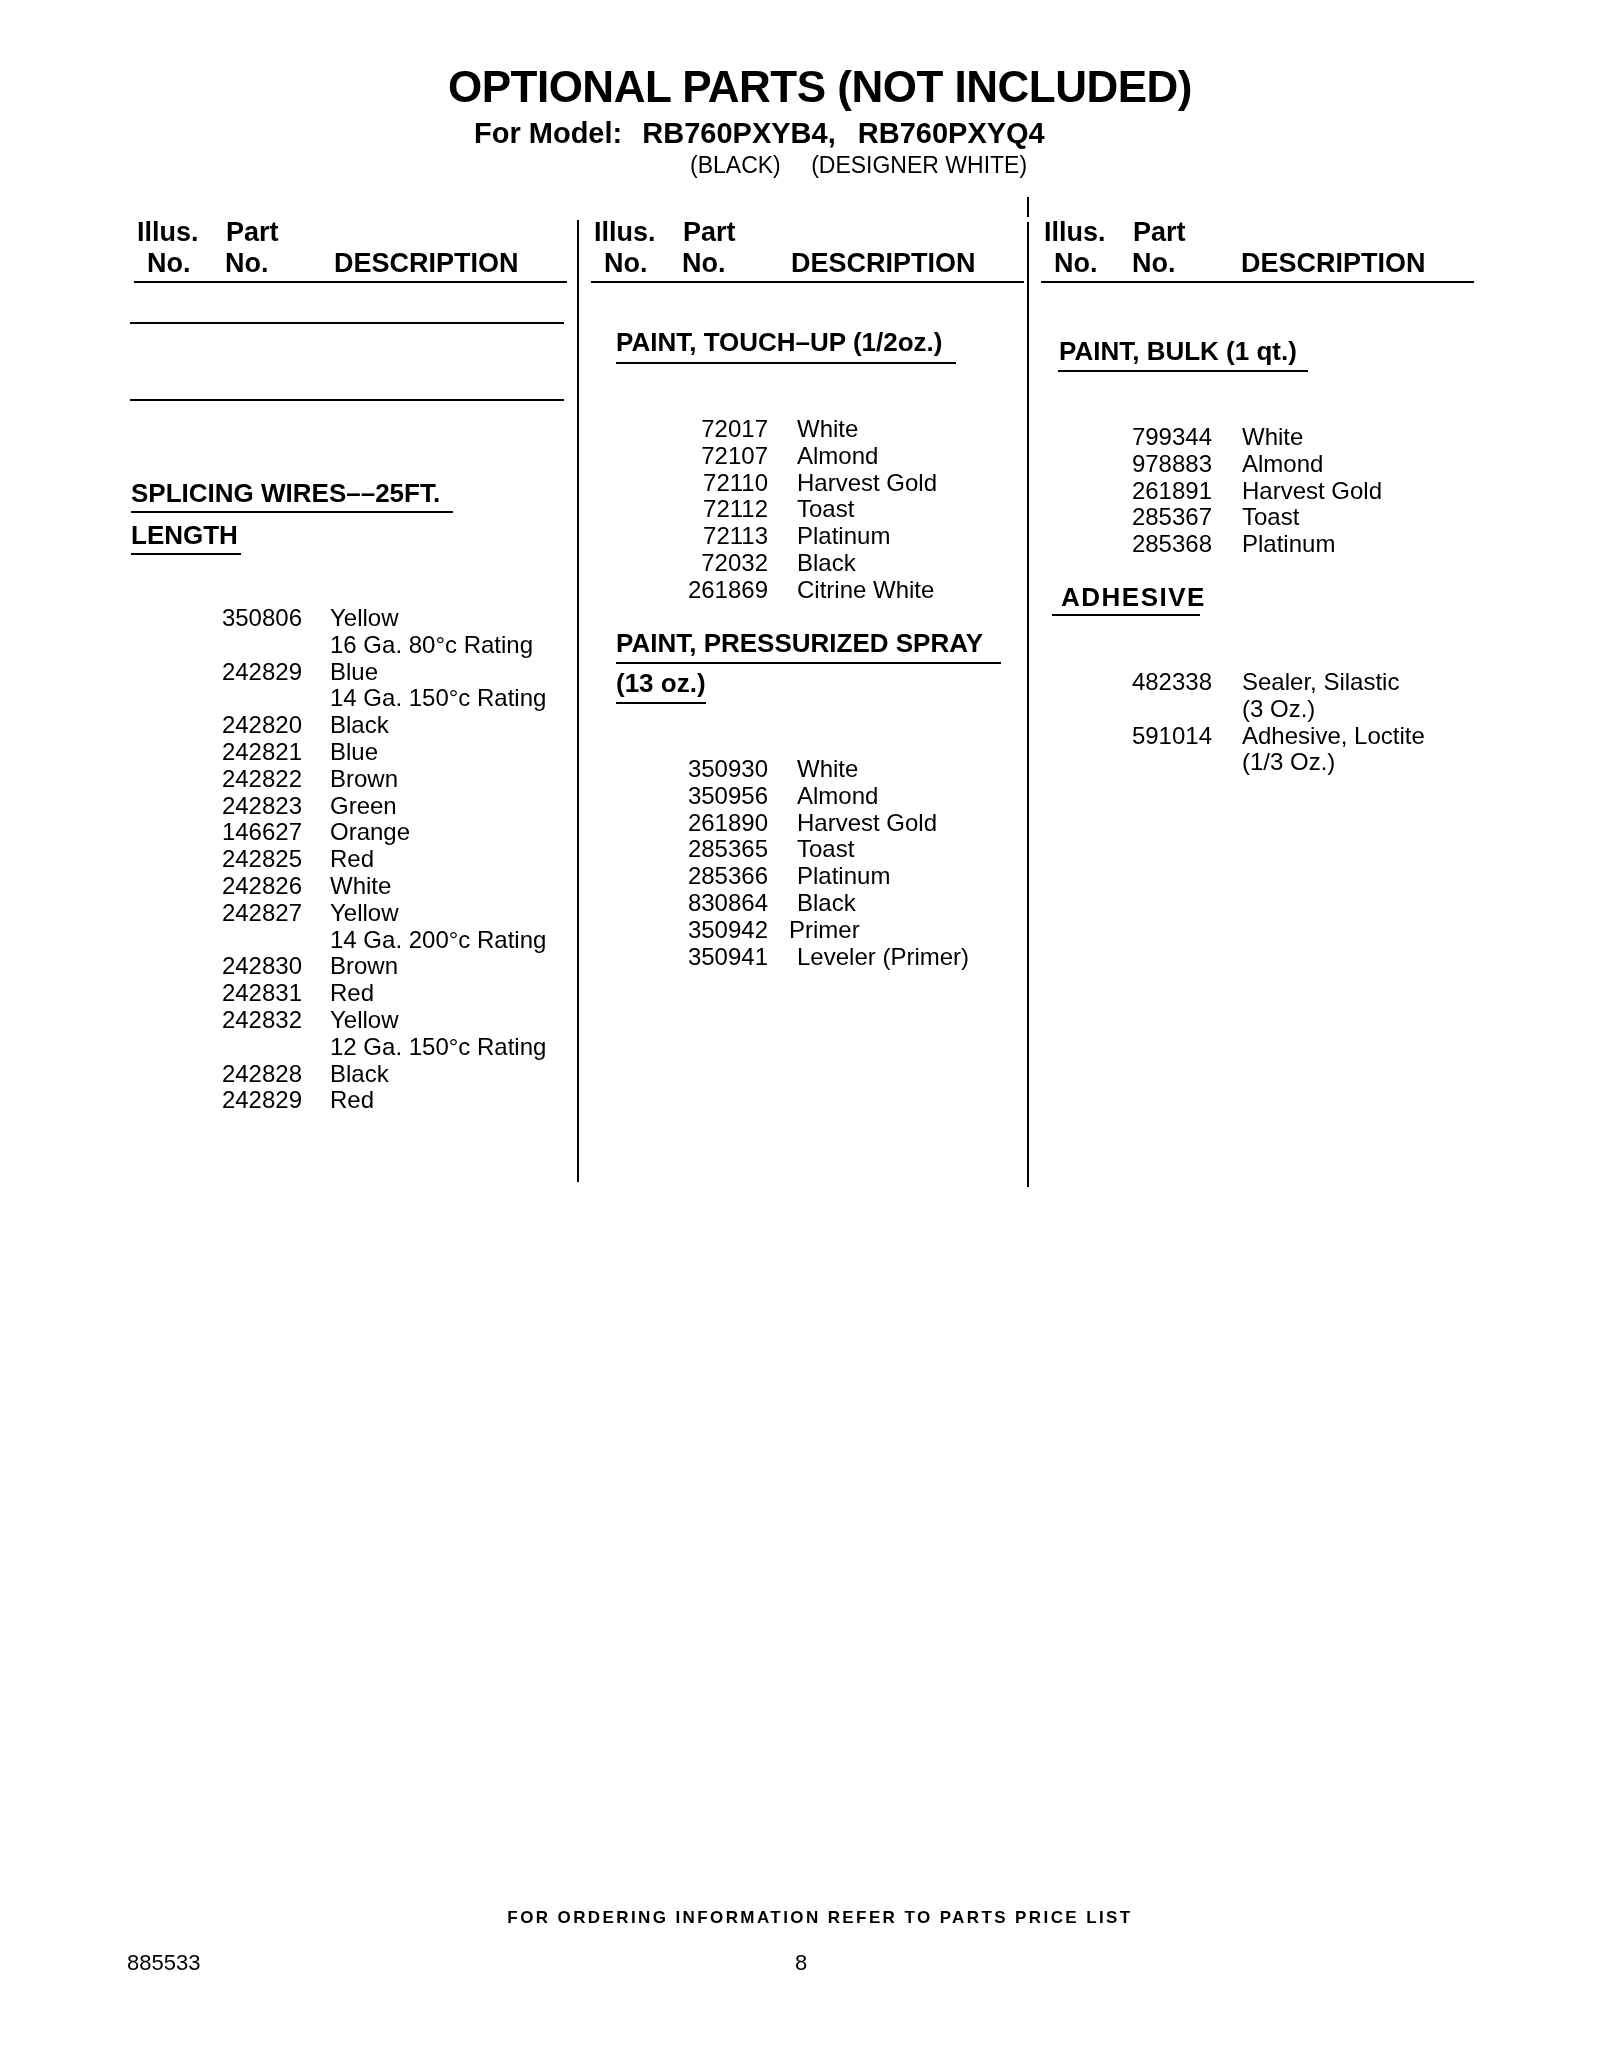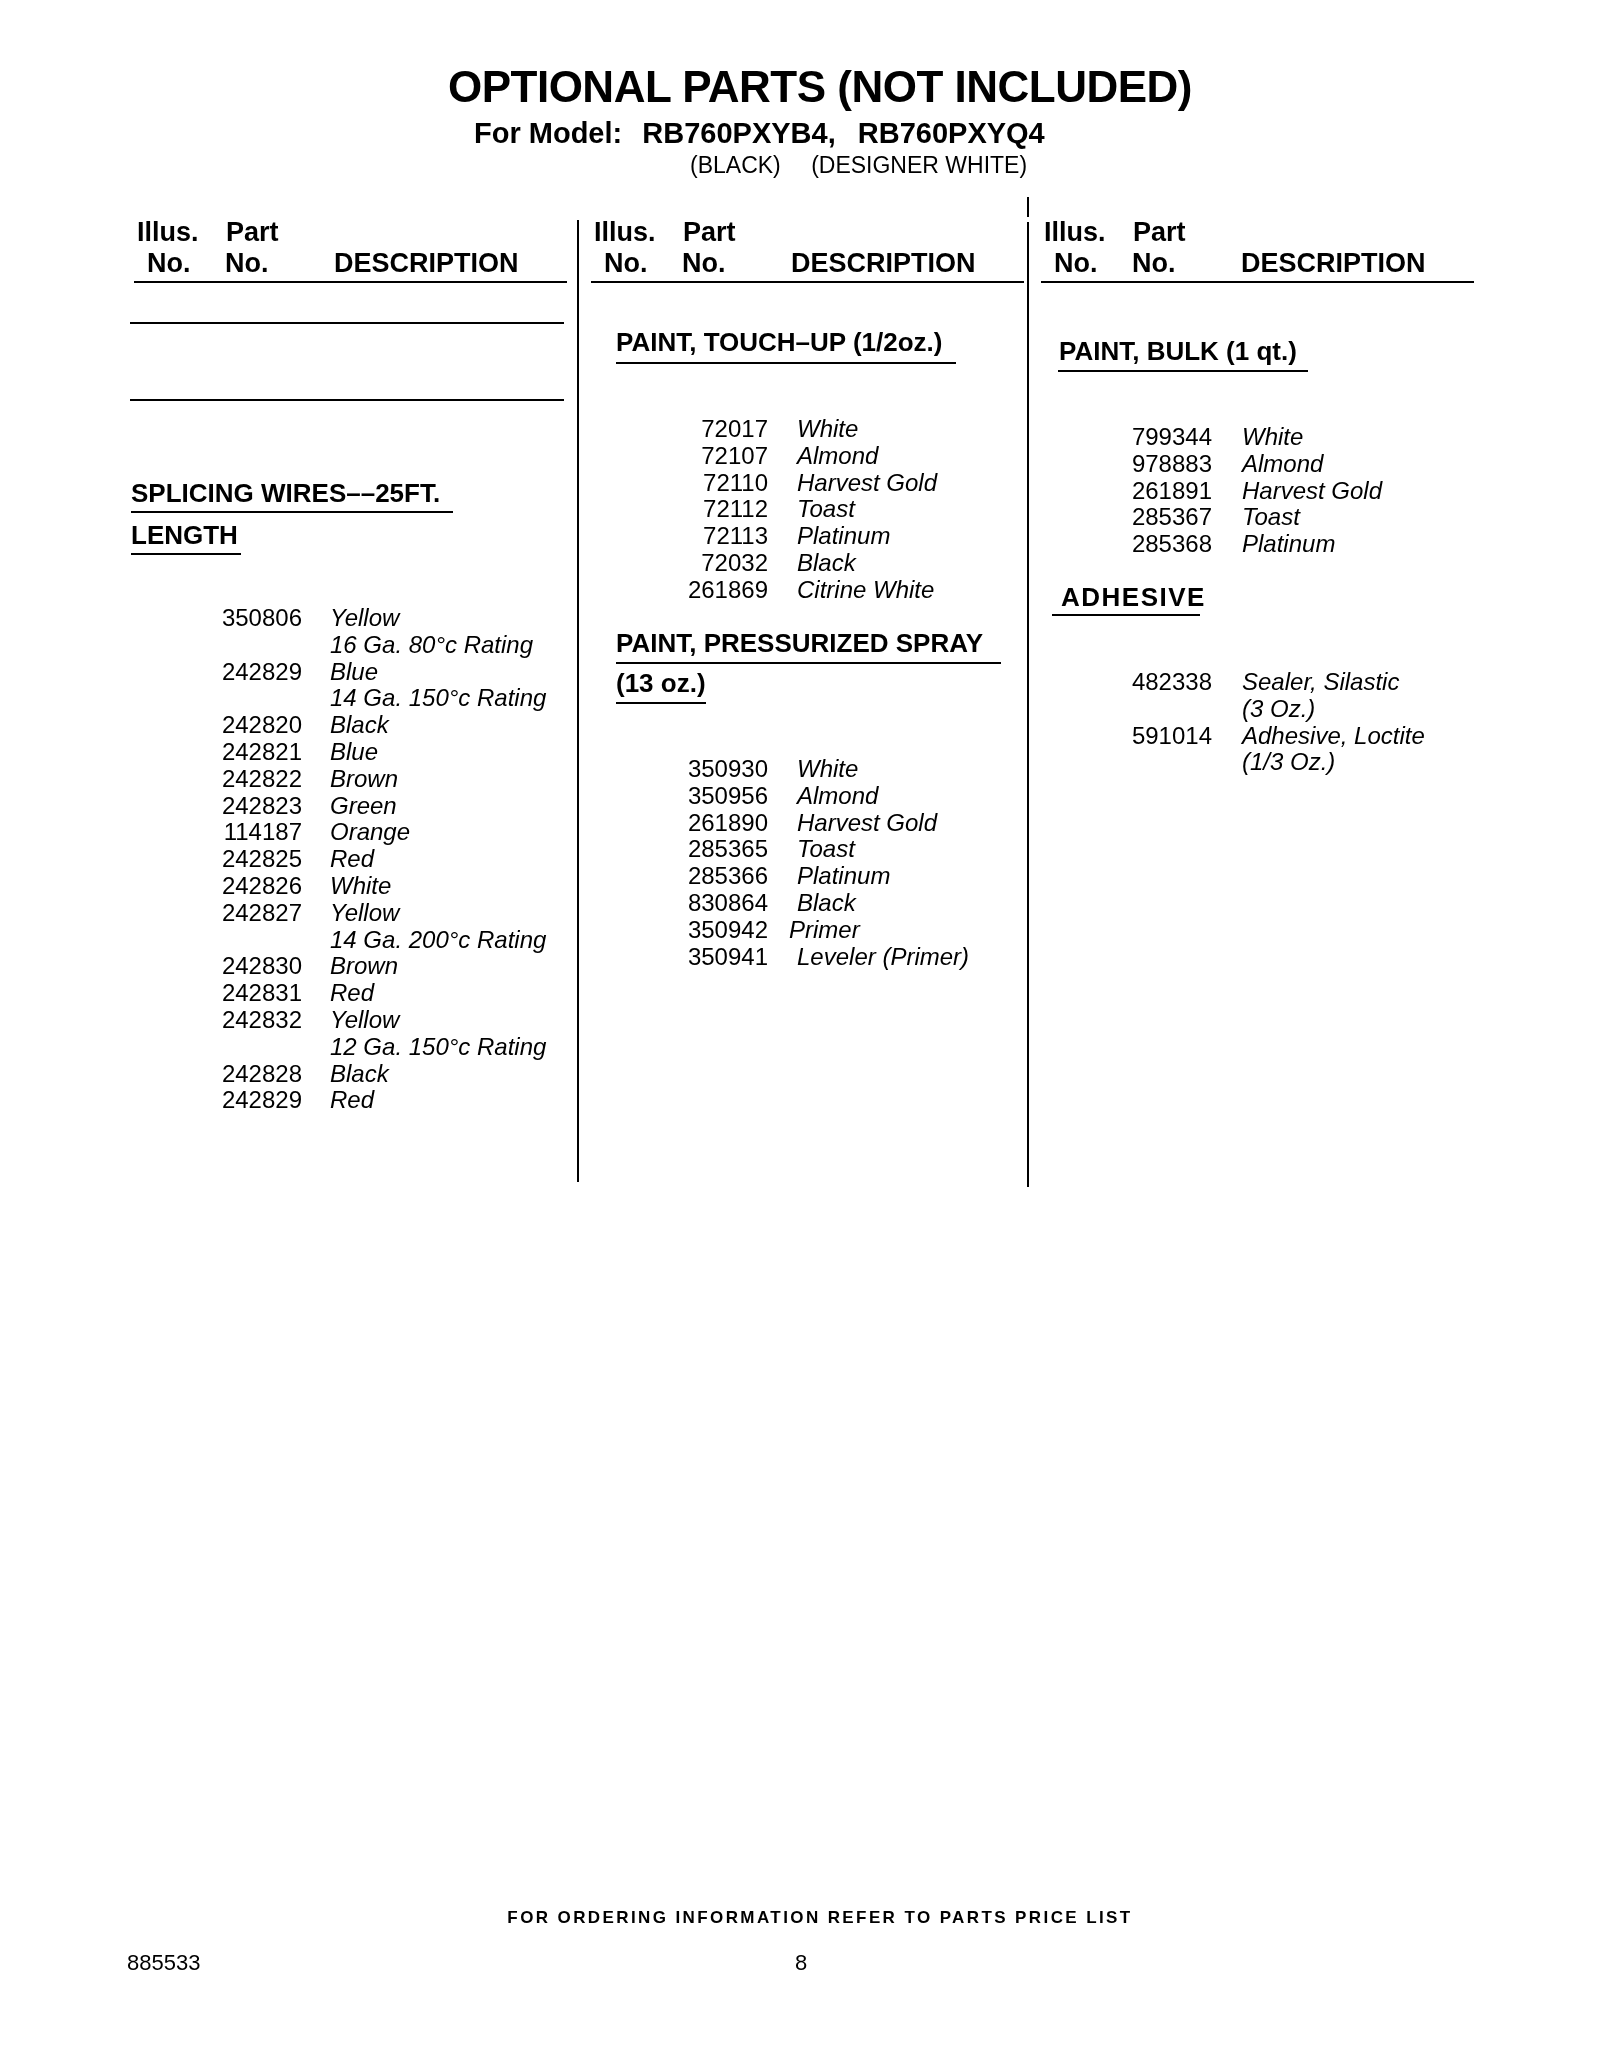--- a/index.html
+++ b/index.html
@@ -98,21 +98,20 @@
     }
     .part-no {
       position: absolute;
       right: 0;
       text-align: right;
       width: 120px;
     }
     .part-desc {
       position: absolute;
       white-space: nowrap;
-      font-style: italic;
     }
 
     .footer-note {
       left: 0; width: 1600px; top: 1908px;
       text-align: center;
       font-weight: bold;
       font-size: 17px;
       letter-spacing: 2.4px;
       padding-left: 20px;
     }
@@ -207,21 +206,21 @@
     </div>
     <div class="part-row">
       <span class="part-no" style="left: 0px; right: auto;">242822</span>
       <span class="part-desc" style="left: 148px;">Brown</span>
     </div>
     <div class="part-row">
       <span class="part-no" style="left: 0px; right: auto;">242823</span>
       <span class="part-desc" style="left: 148px;">Green</span>
     </div>
     <div class="part-row">
-      <span class="part-no" style="left: 0px; right: auto;">114187</span>
+      <span class="part-no" style="left: 0px; right: auto;">146627</span>
       <span class="part-desc" style="left: 148px;">Orange</span>
     </div>
     <div class="part-row">
       <span class="part-no" style="left: 0px; right: auto;">242825</span>
       <span class="part-desc" style="left: 148px;">Red</span>
     </div>
     <div class="part-row">
       <span class="part-no" style="left: 0px; right: auto;">242826</span>
       <span class="part-desc" style="left: 148px;">White</span>
     </div>

